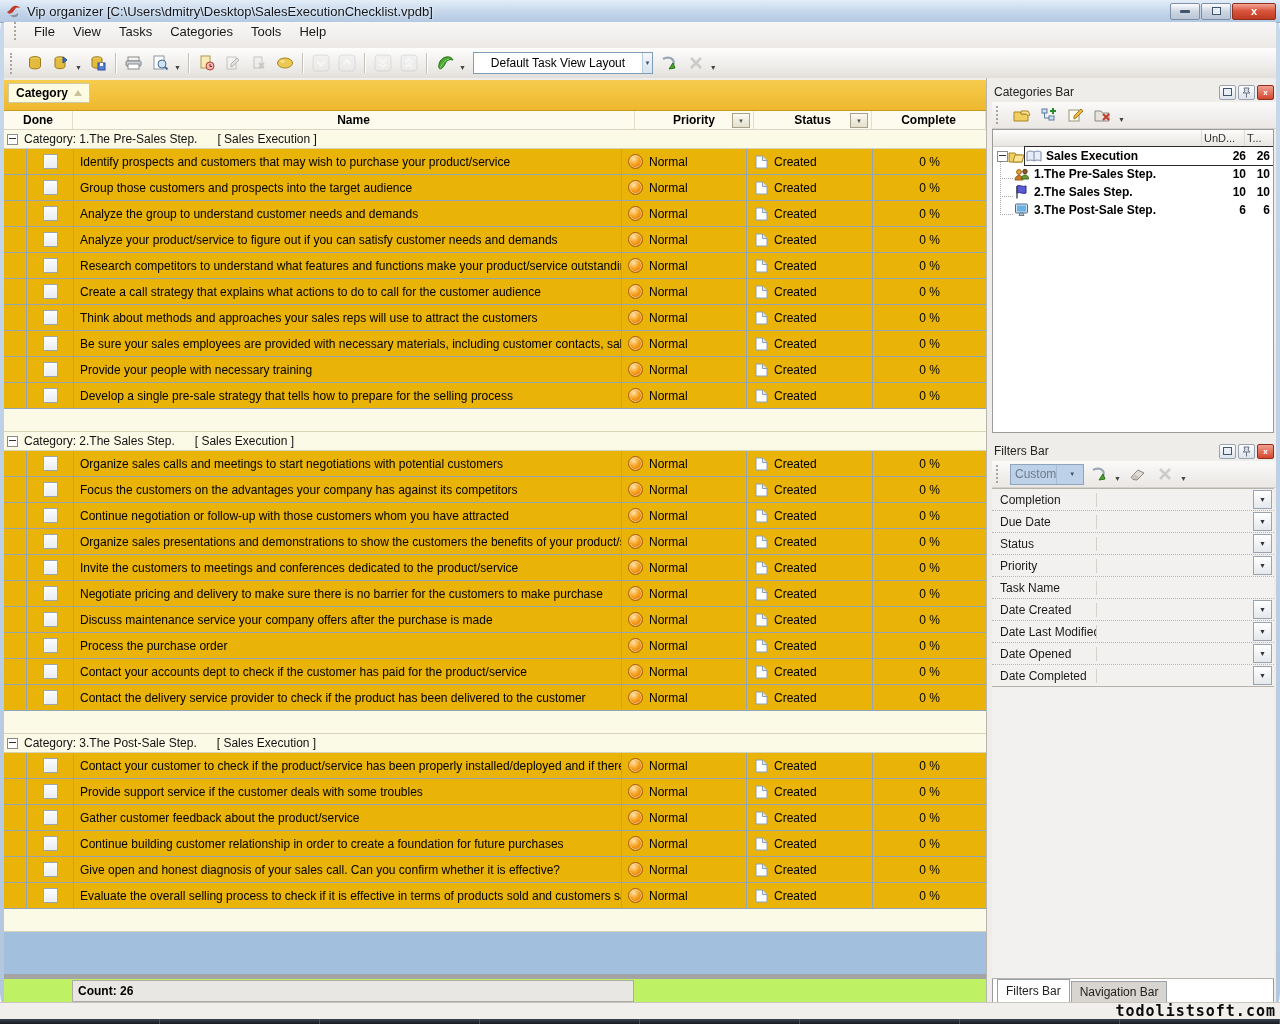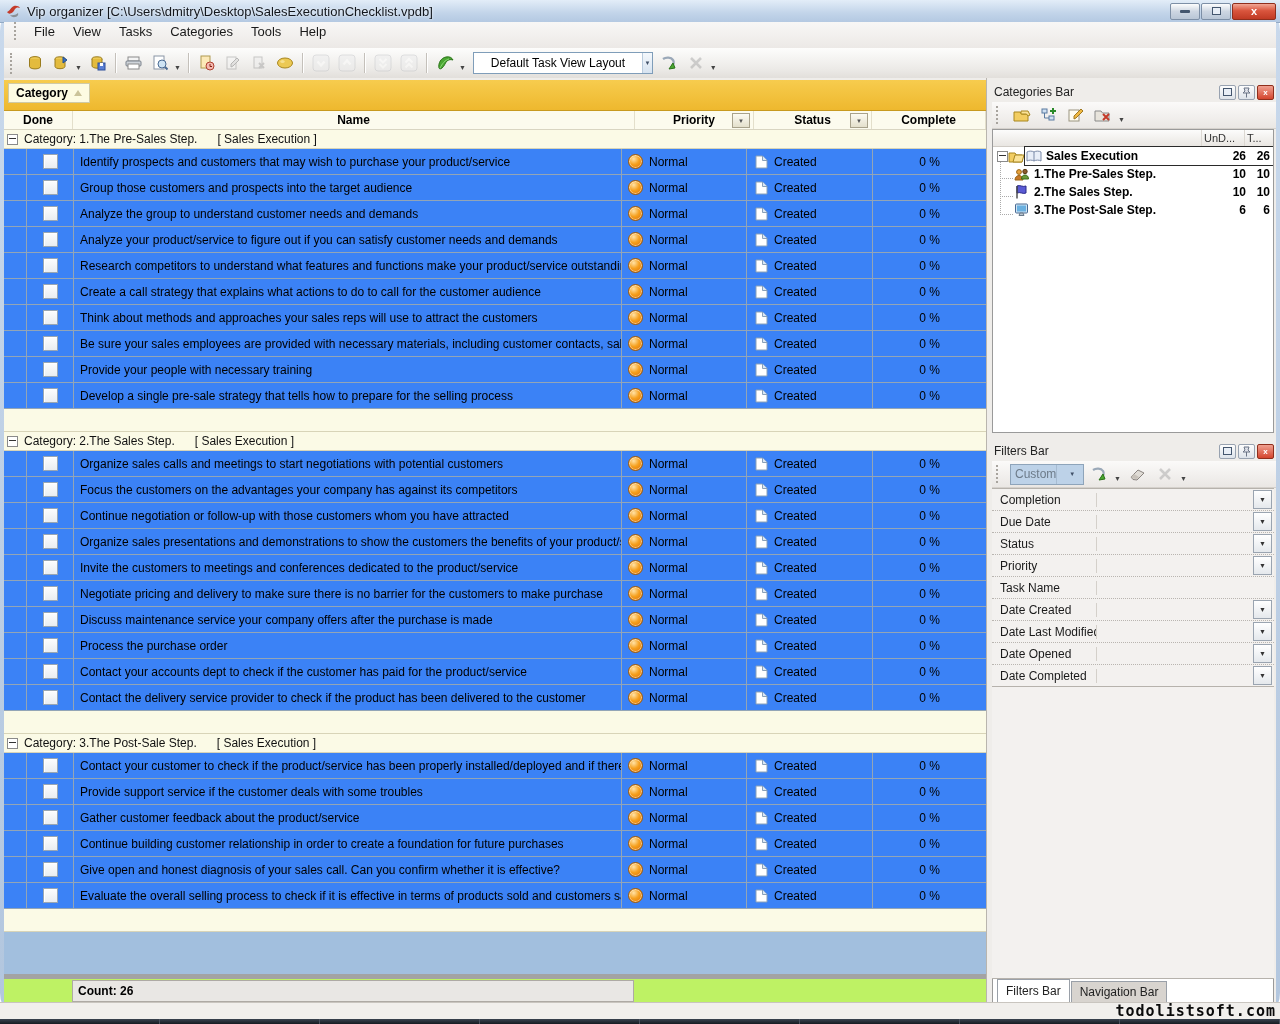--- a/index.html
+++ b/index.html
@@ -43,21 +43,21 @@
   .hc-prio{width:118px;flex:none;}
   .hc-status{width:117px;flex:none;}
   .hc-complete{width:113px;flex:none;border-right:none;}
   .hdd{position:absolute;right:3px;top:2px;width:16px;height:13px;border:1px solid #a8a28c;background:linear-gradient(#fbfaf2,#e4e0cc);display:flex;align-items:center;justify-content:center;font-size:6px;color:#555;}
   
   .tbody{flex:none;display:flex;flex-direction:column;}
   .grouphdr{height:18px;flex:none;display:flex;align-items:center;background:#fbfae6;border-bottom:1px solid #d8d4b8;font-size:12px;color:#111;gap:6px;padding-left:3px;}
   .minusbox{width:9px;height:9px;flex:none;border:1px solid #8a8a8a;background:#fff;position:relative;}
   .minusbox::after{content:"";position:absolute;left:1px;right:1px;top:3px;height:1px;background:#333;}
   .ghsuffix{margin-left:14px;}
-  .trow{height:25px;flex:none;display:flex;background:#3b82f6;border-bottom:1px solid #93a5b6;font-size:12px;color:#000;}
+  .trow{height:25px;flex:none;display:flex;background:#eab308;border-bottom:1px solid #93a5b6;font-size:12px;color:#000;}
   .tc{border-right:1px solid #93a5b6;display:flex;align-items:center;}
   .tc-gutter{width:22px;flex:none;}
   .tc-done{width:46px;flex:none;justify-content:center;}
   .tc-name{flex:1;padding-left:6px;overflow:hidden;white-space:nowrap;}
   .tc-prio{width:118px;flex:none;padding-left:6px;gap:6px;}
   .tc-status{width:117px;flex:none;padding-left:8px;gap:6px;}
   .tc-complete{width:113px;flex:none;justify-content:center;border-right:none;}
   .cbx{width:13px;height:13px;border:1px solid #98a6b4;background:linear-gradient(#fcfdfe,#e9edf1);box-shadow:inset 1px 1px 0 #fff;}
   .prio-ball{width:13px;height:13px;border-radius:50%;background:radial-gradient(circle at 36% 30%,#ffe2a6 0%,#f6a01e 45%,#d96c00 100%);border:1px solid #a85c00;box-shadow:inset 0 0 0 1px rgba(255,255,255,.5);flex:none;}
   .filler{height:22px;flex:none;background:#fbfae6;border-bottom:1px solid #d8d4b8;}

